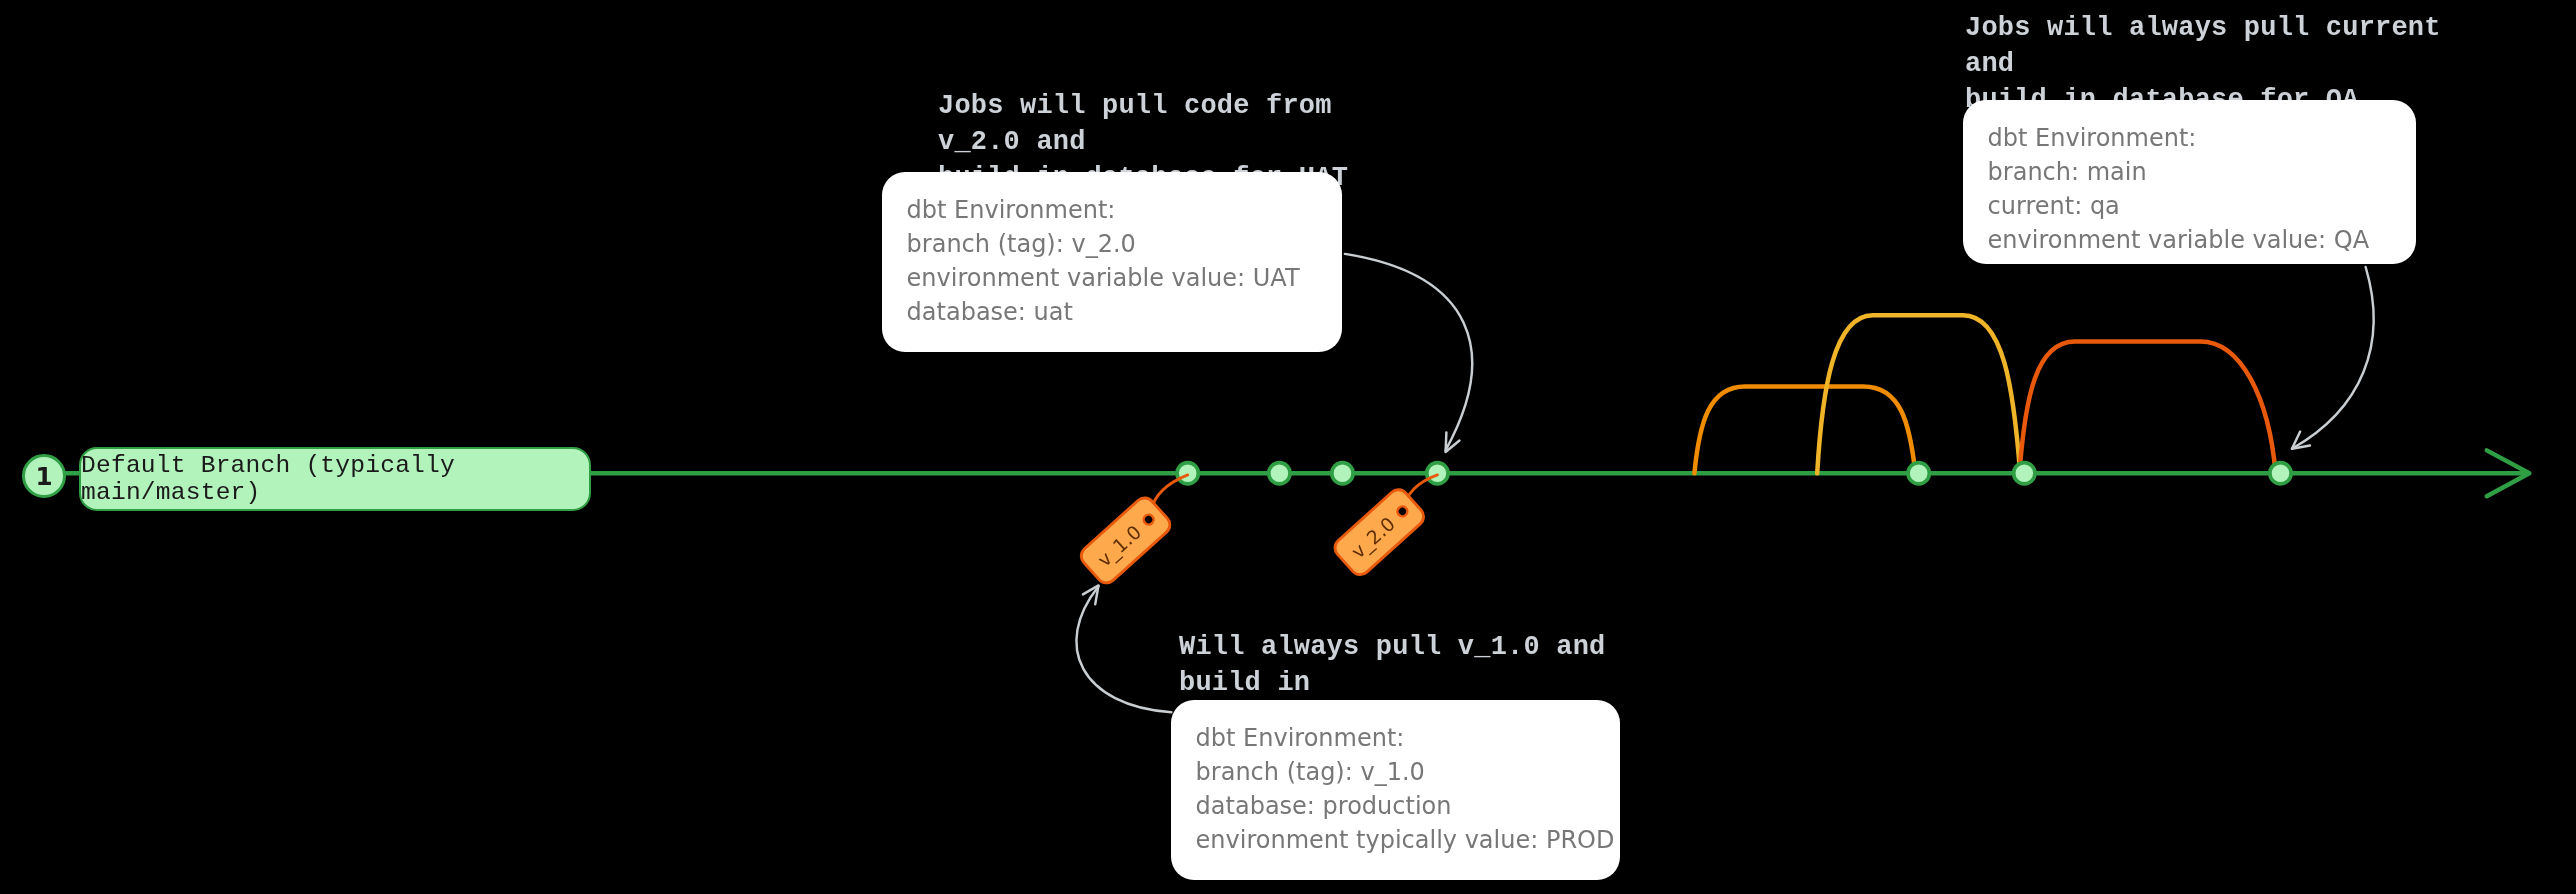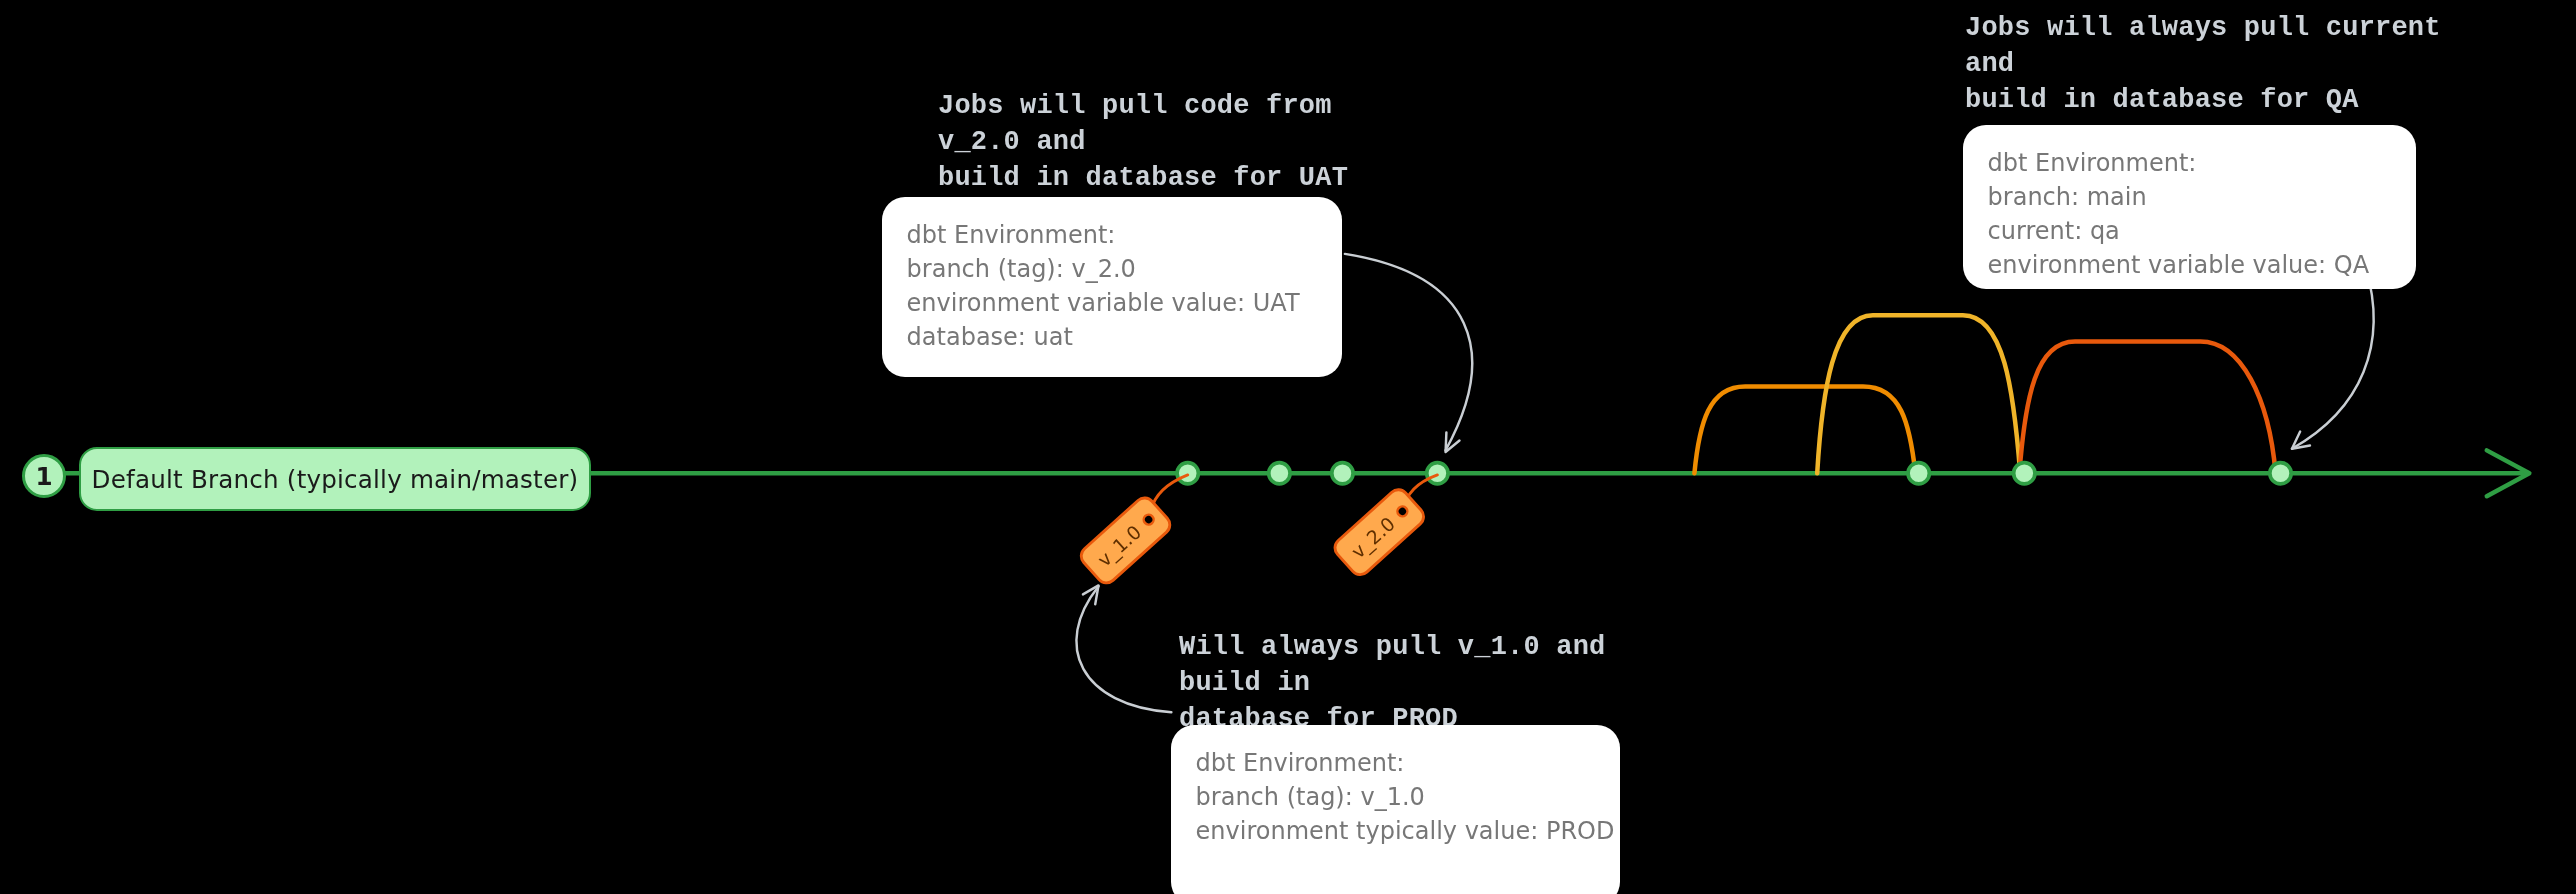--- a/index.html
+++ b/index.html
@@ -18,33 +18,32 @@
     background:#b2f2bb;border:3.3px solid #2f9e44;
     box-sizing:border-box;
     display:flex;align-items:center;justify-content:center;
     color:#1a1a1a;font-size:24.6px;font-weight:bold;
   }
   .branch-label{
     position:absolute;left:79px;top:447px;width:512px;height:64px;
     background:#b2f2bb;border:2.9px solid #2f9e44;border-radius:18px;
     box-sizing:border-box;
     display:flex;align-items:center;justify-content:center;
-    color:#1a1a1a;font-size:24.6px;letter-spacing:0.2px;
+    color:#1a1a1a;font-size:24.6px;letter-spacing:0.2px;font-family:Liberation Mono, monospace;
   }
   .callout-title{
     position:absolute;
     color:#ccd2d8;font-size:27px;font-weight:600;line-height:36px;
     white-space:pre-line;letter-spacing:0.2px;font-family:Liberation Mono, monospace;
   }
   .callout-card{
     position:absolute;
     background:#ffffff;border-radius:23px;
     box-sizing:border-box;
     padding:21px 24.6px;
-    margin-top:25px;
   }
   .callout-card .env-line{
     color:#777777;font-size:24px;line-height:34px;white-space:nowrap;
   }
   #title-uat{left:898px;top:88px;width:491px;margin-left:40px;}
   #card-uat {left:882px;top:172px;width:460px;height:180px;}
   #title-qa {left:1965px;top:9.8px;width:491px;}
   #card-qa  {left:1963px;top:100px;width:453px;height:164px;}
   #title-prod{left:1179px;top:629px;width:491px;}
   #card-prod{left:1171px;top:700px;width:449px;height:180px;}
@@ -124,17 +123,18 @@
     <div class="env-line">branch: main</div>
     <div class="env-line">current: qa</div>
     <div class="env-line">environment variable value: QA</div>
   </div>
 
   <div class="callout-title" id="title-prod">Will always pull v_1.0 and build in
 database for PROD</div>
   <div class="callout-card" id="card-prod">
     <div class="env-line">dbt Environment:</div>
     <div class="env-line">branch (tag): v_1.0</div>
+    <div class="env-line">database: production</div>
     <div class="env-line">environment typically value: PROD</div>
   </div>
 
 </div>
 
 
 </body></html>

